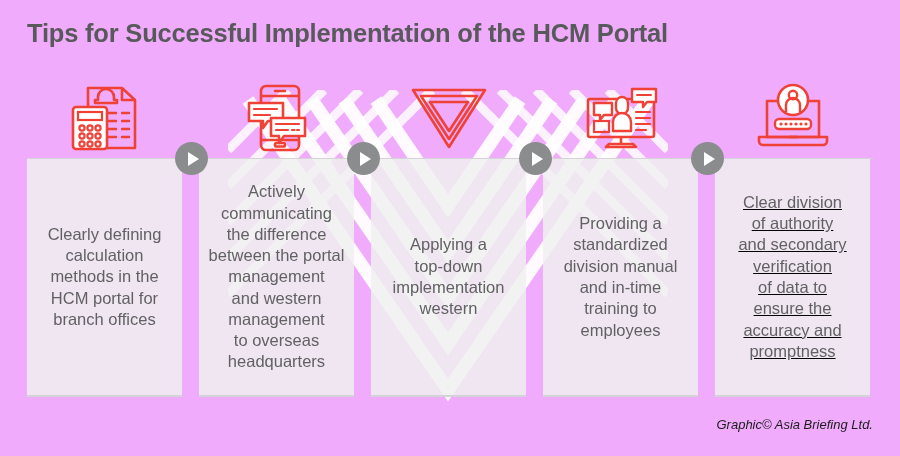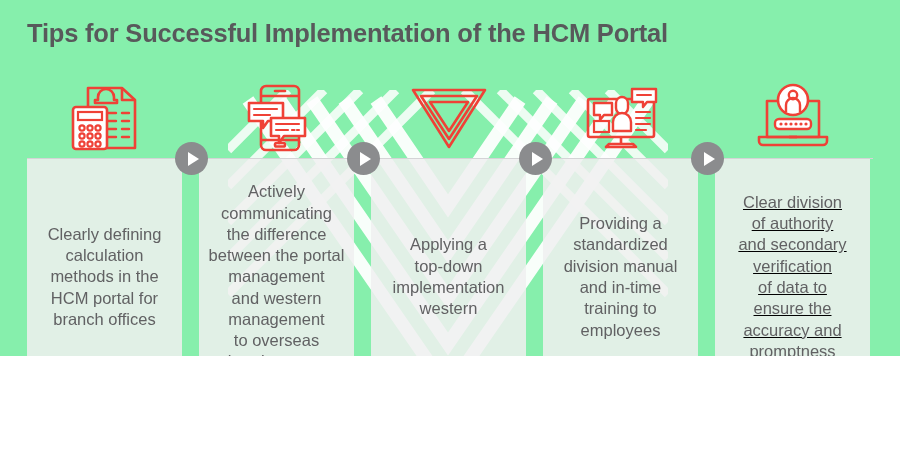--- a/index.html
+++ b/index.html
@@ -7,22 +7,22 @@
     margin: 0;
     padding: 0;
     background: #ffffff;
   }
   body {
     font-family: "Liberation Sans", sans-serif;
   }
   #infographic {
     position: relative;
     width: 900px;
-    height: 356px;
-    background: #86efac;
+    height: 456px;
+    background: #f0abfc;
     overflow: hidden;
   }
 
   
   .watermark {
     position: absolute;
     left: 228px;
     top: 90px;
     width: 440px;
     height: 320px;
@@ -364,14 +364,15 @@
   <div class="arrow-circle ac2">
     <span class="tri"></span>
   </div>
   <div class="arrow-circle ac3">
     <span class="tri"></span>
   </div>
   <div class="arrow-circle ac4">
     <span class="tri"></span>
   </div>
 
+  <div class="credit">Graphic© Asia Briefing Ltd.</div>
 
 </div>
 
 </body></html>

